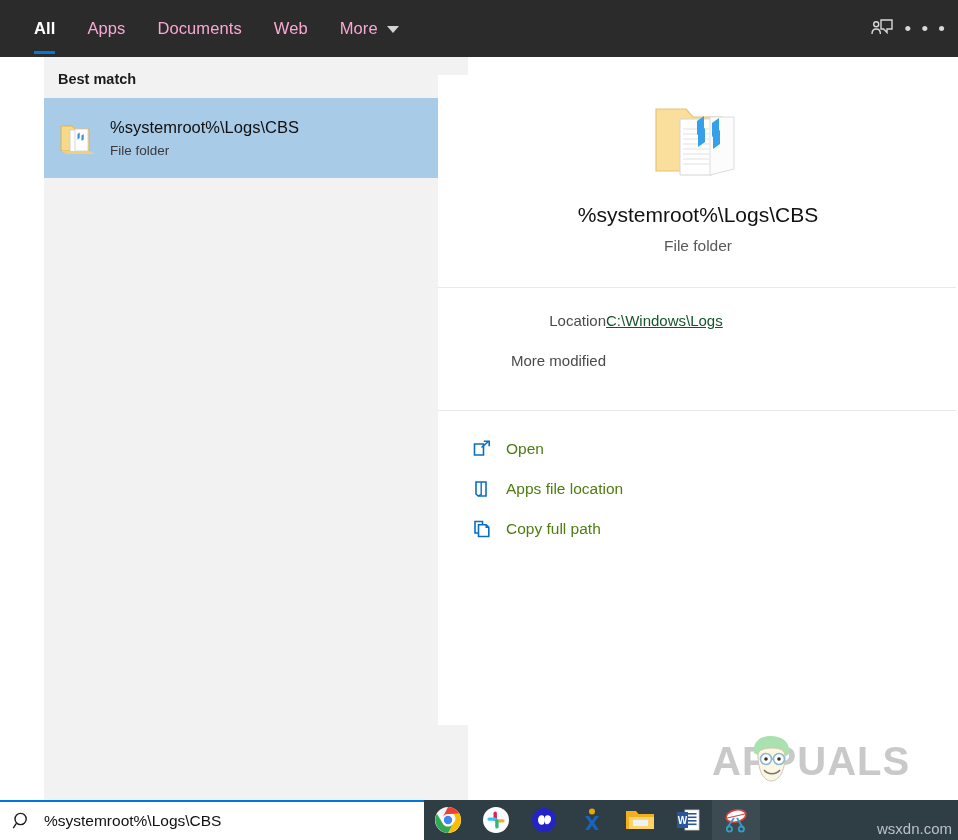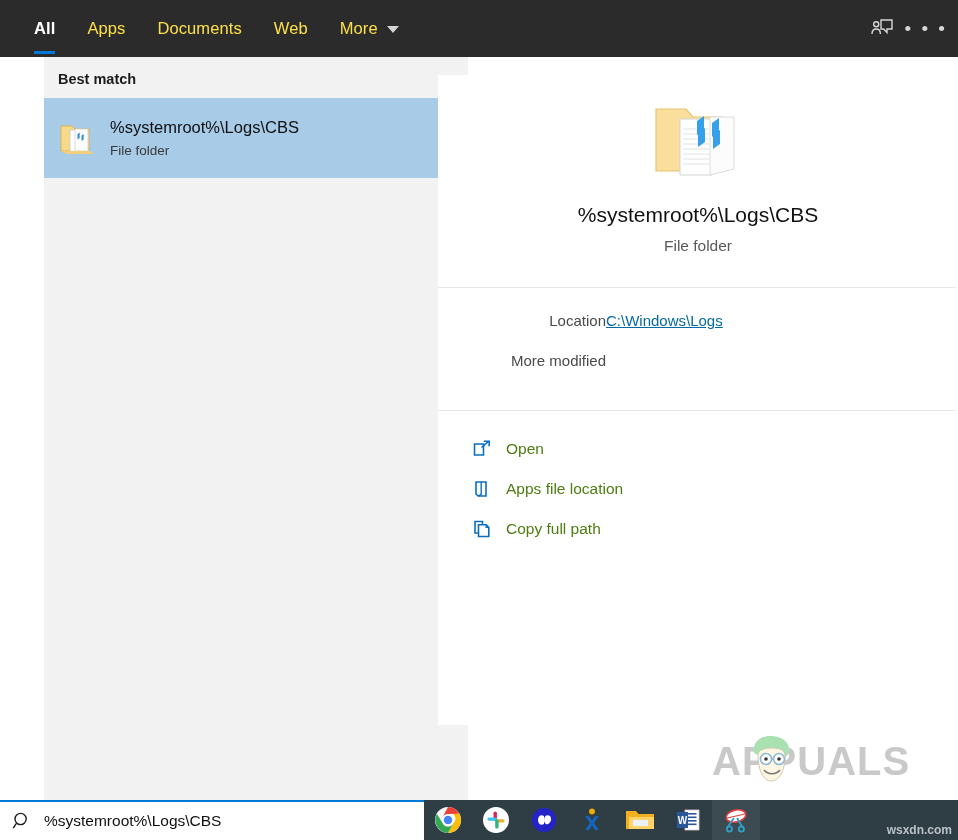--- a/index.html
+++ b/index.html
@@ -36,21 +36,21 @@
     align-items: flex-end;
     height: 57px;
     padding-left: 18px;
   }
   .tab {
     position: relative;
     height: 57px;
     display: flex;
     align-items: center;
     padding: 0 16px;
-    color: #fde047;
+    color: #f9a8d4;
     font-size: 16.5px;
     letter-spacing: .1px;
     cursor: default;
   }
   .tab.active {
     color: #ffffff;
     font-weight: bold;
   }
   .tab.active::after {
     content: "";
@@ -178,21 +178,21 @@
     align-items: baseline;
     height: 40px;
   }
   .meta-label {
     width: 136px;
     font-size: 15px;
     color: #4a4a4a;
   }
   .meta-value-link {
     font-size: 15px;
-    color: #0369a1;
+    color: #14532d;
     text-decoration: underline;
     cursor: pointer;
   }
   .meta-value {
     font-size: 15px;
     color: #4a4a4a;
   }
   .actions {
     padding: 18px 0 0 34px;
   }
@@ -278,23 +278,22 @@
     display: flex;
     align-items: center;
     justify-content: center;
     cursor: default;
   }
   .task-icon.highlight { background: #3c4a51; }
   .wsxdn {
     position: absolute;
     right: 6px;
     bottom: 3px;
-    font-size: 12px;
+    font-size: 15px;
     color: #b9c2c6;
-    font-weight: bold;
   }
 </style>
 </head>
 <body>
 
 <div id="app">
 
   <div class="topbar">
     <div class="tabs">
       <div class="tab active">

